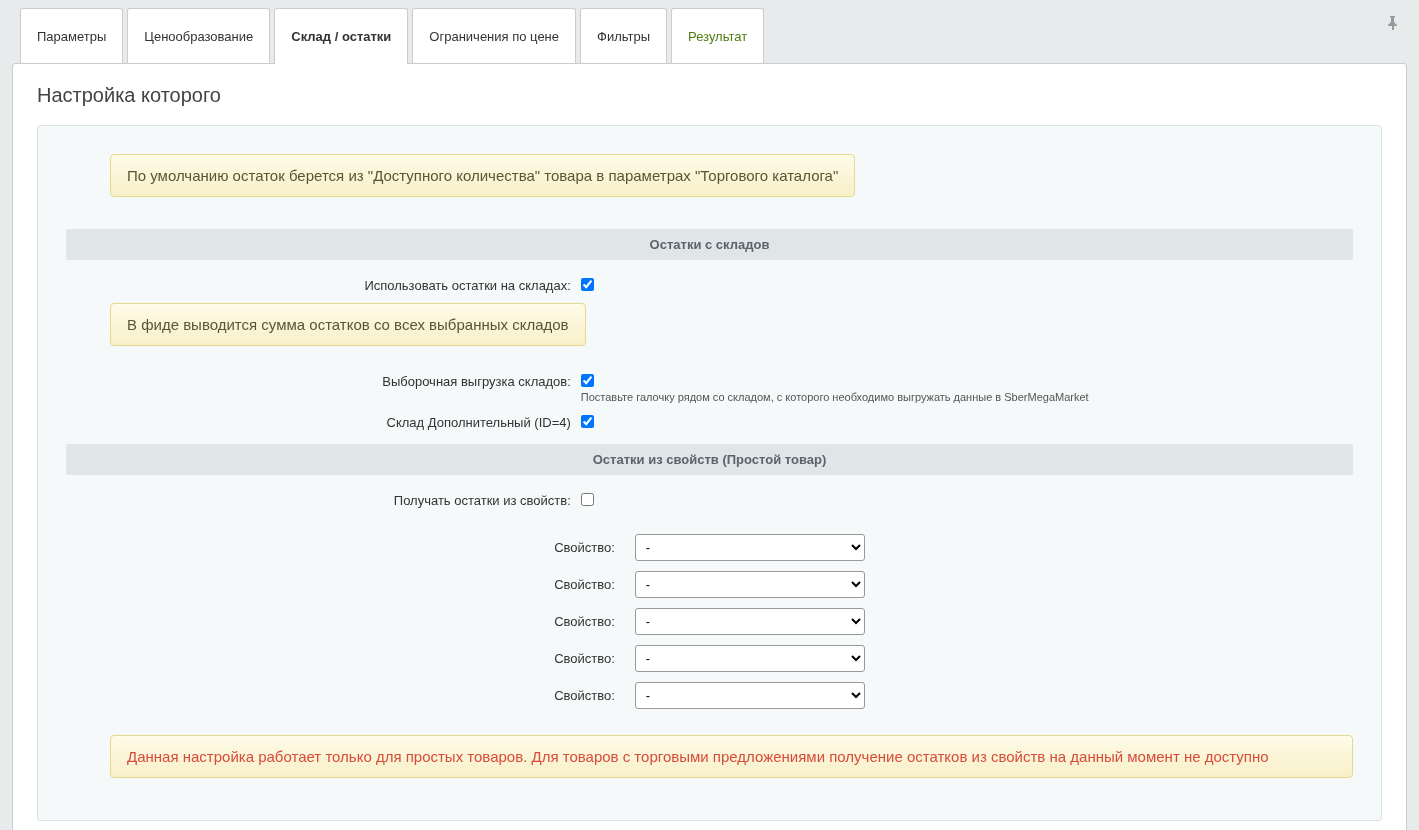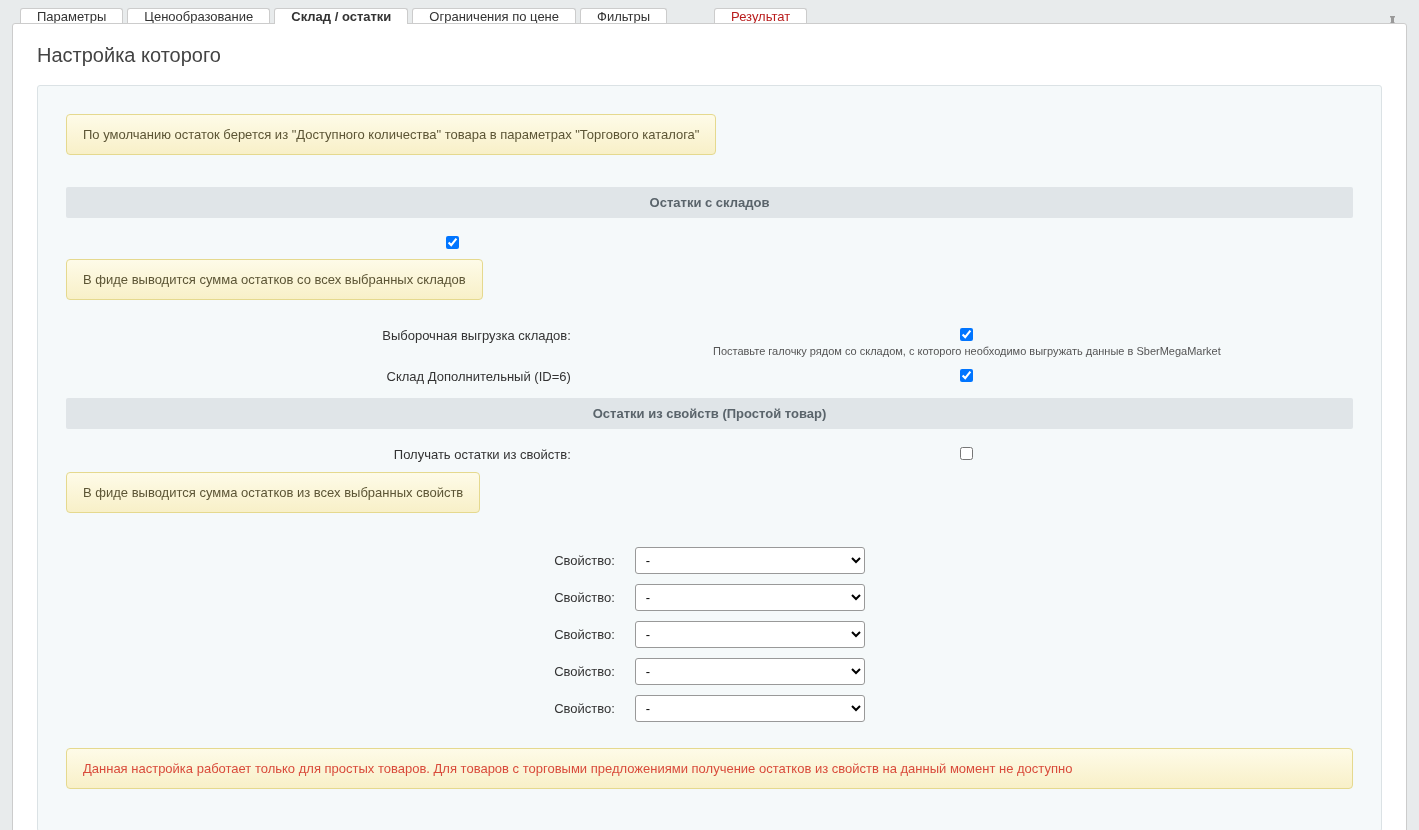--- a/index.html
+++ b/index.html
@@ -20,35 +20,34 @@
 }
 .tabs {
   display: flex;
   gap: 4px;
   padding-left: 8px;
 }
 .tab {
   background: #fff;
   border: 1px solid #ccc;
   border-bottom: none;
-  padding: 0 16px;
+  padding: 20px 16px;
   font-size: 13px;
   color: #333;
   cursor: pointer;
   border-radius: 3px 3px 0 0;
 }
 .tab.active {
   font-weight: bold;
   position: relative;
   z-index: 2;
 }
 .tab.disabled {
-  color: #b91c1c;
+  color: #4d7c0f;
   cursor: default;
-  margin-left: 43px;
 }
 .panel {
   background: #fff;
   border: 1px solid #ccc;
   border-radius: 3px;
   margin-top: -1px;
   padding: 20px 24px;
   position: relative;
 }
 .page-title {
@@ -62,23 +61,24 @@
   border: 1px solid #dbe2e5;
   border-radius: 3px;
   padding: 28px 28px 24px 28px;
 }
 .notice {
   background: linear-gradient(#fefbe8, #f8f0c8);
   border: 1px solid #e5d98e;
   border-radius: 4px;
   padding: 12px 16px;
   color: #5c5535;
-  font-size: 13px;
+  font-size: 15px;
   display: inline-block;
   margin-bottom: 18px;
+  margin-left: 44px;
 }
 .notice.full {
   display: block;
 }
 .notice.warn {
   color: #d94b3b;
 }
 .section-header {
   background: #e0e5e8;
   padding: 8px 0;
@@ -97,21 +97,21 @@
   width: 40%;
   text-align: right;
   padding-right: 10px;
   color: #333;
   padding-top: 2px;
 }
 .form-control {
   width: 60%;
   display: flex;
   flex-direction: column;
-  align-items: center;
+  align-items: flex-start;
 }
 .form-control input[type="checkbox"] {
   margin-top: 2px;
 }
 .hint {
   font-size: 11px;
   color: #555;
   margin-top: 4px;
 }
 .select-row {
@@ -155,55 +155,55 @@
 <div class="panel">
   <div class="page-title">Настройка которого</div>
 
   <div class="inner-panel">
 
     <div class="notice">По умолчанию остаток берется из "Доступного количества" товара в параметрах "Торгового каталога"</div>
 
     <div class="section-header">Остатки с складов</div>
 
     <div class="form-row">
+      <div class="form-label">Использовать остатки на складах:</div>
       <div class="form-control">
         <input type="checkbox" checked="" style="">
       </div>
     </div>
 
     <div class="notice">В фиде выводится сумма остатков со всех выбранных складов</div>
 
     <div class="spacer"></div>
 
     <div class="form-row">
       <div class="form-label">Выборочная выгрузка складов:</div>
       <div class="form-control">
         <input type="checkbox" checked="" style="">
         <div class="hint">Поставьте галочку рядом со складом, с которого необходимо выгружать данные в SberMegaMarket</div>
       </div>
     </div>
 
 
     <div class="form-row">
-      <div class="form-label">Склад Дополнительный (ID=6)</div>
+      <div class="form-label">Склад Дополнительный (ID=4)</div>
       <div class="form-control">
         <input type="checkbox" checked="" style="">
       </div>
     </div>
 
     <div class="section-header">Остатки из свойств (Простой товар)</div>
 
     <div class="form-row">
       <div class="form-label">Получать остатки из свойств:</div>
       <div class="form-control">
         <input type="checkbox" style="">
       </div>
     </div>
 
-    <div class="notice">В фиде выводится сумма остатков из всех выбранных свойств</div>
 
     <div class="spacer"></div>
     <div class="spacer"></div>
 
     <div class="select-row">
       <label>Свойство:</label>
       <select>
         <option>-</option>
       </select>
     </div>

